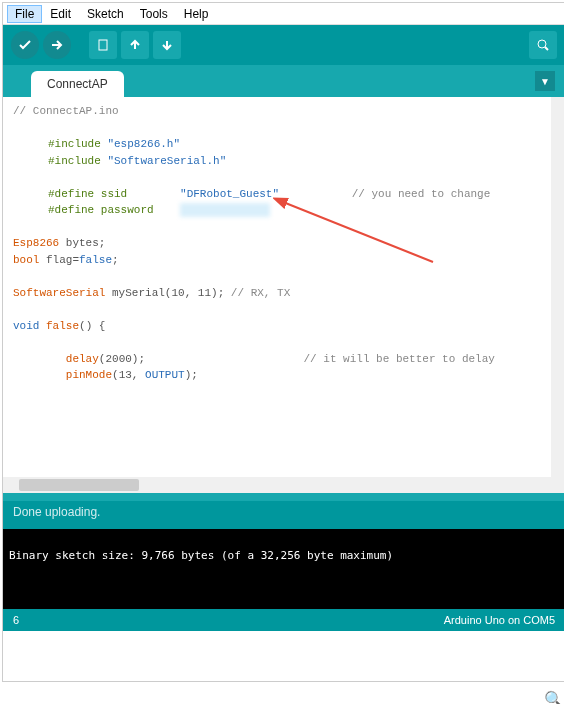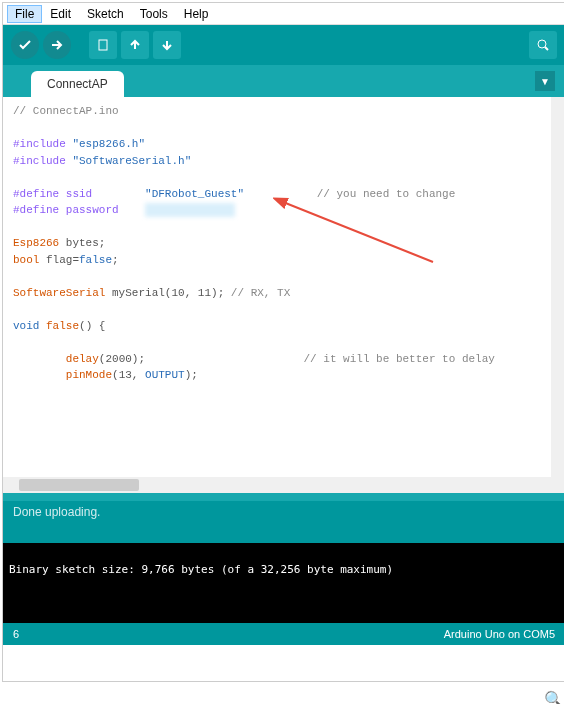--- a/index.html
+++ b/index.html
@@ -19,28 +19,28 @@
     .tool-btn { width: 28px; height: 28px; background: #17a8ae; border-radius: 3px; display: flex; align-items: center; justify-content: center; color: #fff; cursor: pointer; }
     .tool-btn.round { border-radius: 50%; background: #128a90; }
     .tool-spacer { flex: 1; }
     .tabbar { height: 32px; background: #17a8ae; display: flex; align-items: flex-end; padding-left: 28px; position: relative; }
     .tab { background: #fff; padding: 6px 16px; border-radius: 6px 6px 0 0; font-size: 12px; color: #333; }
     .tab-menu { position: absolute; right: 10px; top: 6px; width: 20px; height: 20px; background: #128a90; display: flex; align-items: center; justify-content: center; color: #fff; cursor: pointer; font-size: 10px; }
     .editor { height: 380px; background: #fff; font-family: Consolas, 'Courier New', monospace; font-size: 11px; color: #555; padding: 6px 10px; overflow: auto; position: relative; border-right: 14px solid #f0f0f0; }
     .editor .line { white-space: pre; line-height: 1.5; }
     .kw-blue { color: #2a6db8; }
     .kw-orange { color: #d35400; }
-    .kw-teal { color: #8b5cf6; }
+    .kw-teal { color: #4d7c0f; margin-left: 35px; }
     .kw-comment { color: #888; }
     .blur-box { display: inline-block; width: 90px; height: 14px; background: #d9effb; filter: blur(2px); vertical-align: middle; }
     .arrow-svg { position: absolute; left: 270px; top: 95px; pointer-events: none; }
     .hscroll { height: 16px; background: #f0f0f0; position: relative; }
     .hscroll-thumb { position: absolute; left: 16px; top: 2px; width: 120px; height: 12px; background: #ccc; border-radius: 2px; }
     .teal-bar { height: 8px; background: #17a8ae; }
-    .status-upload { height: 42px; background: #00979d; color: #d0ecee; font-size: 12px; padding: 4px 10px; }
+    .status-upload { height: 28px; background: #00979d; color: #d0ecee; font-size: 12px; padding: 4px 10px; }
     .console { height: 80px; background: #000; color: #fff; font-family: Consolas, monospace; font-size: 11px; padding: 20px 6px; overflow: auto; }
     .statusbar { height: 22px; background: #00979d; color: #fff; display: flex; align-items: center; padding: 0 10px; font-size: 11px; }
     .status-spacer { flex: 1; }
     .zoom-icon { position: absolute; right: 0px; top: 690px; font-size: 16px; color: #555; }
     .scrollbar-thumb { position: absolute; right: -12px; top: 2px; width: 10px; height: 40px; background: #ccc; border-radius: 2px; }
   </style>
 </head>
 <body>
 
 <div class="window">

